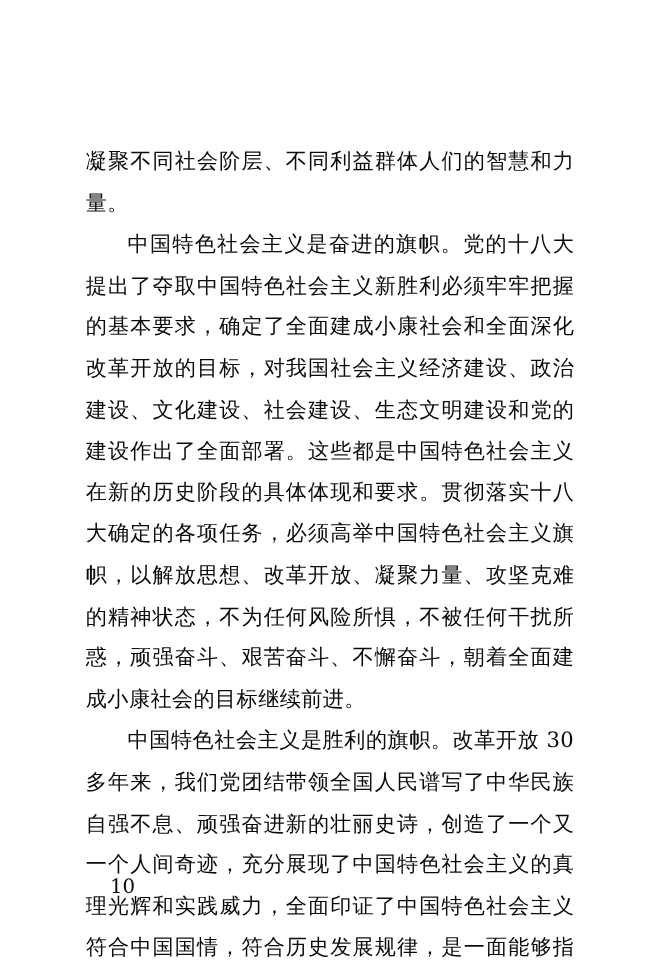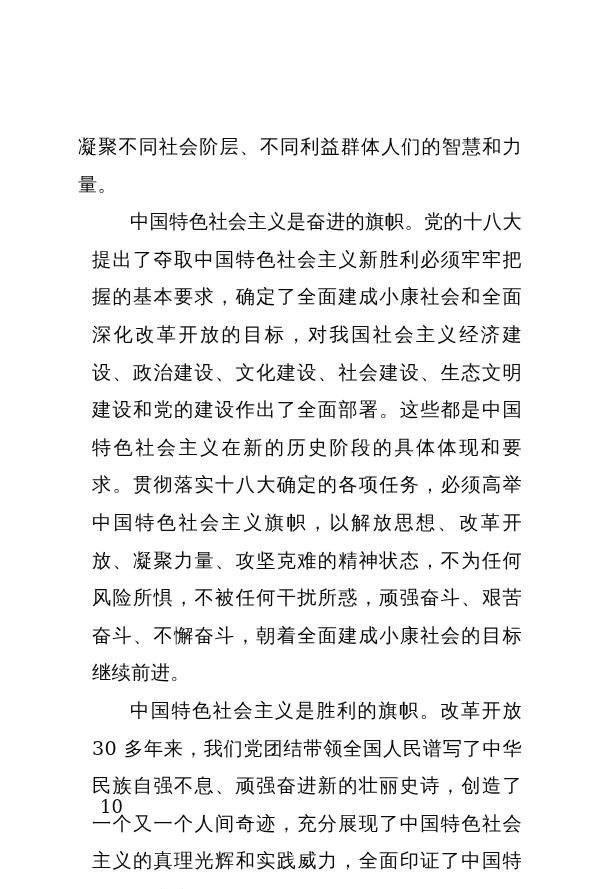--- a/index.html
+++ b/index.html
@@ -37,21 +37,20 @@
     text-align: justify;
     text-justify: inter-ideograph;
     color: #0a0a0a;
     font-weight: 500;
   }
   .para + .para {
     margin-top: 0;
   }
   .indent {
     text-indent: 38px;
-    margin-left: 14px;
   }
   .page-number {
     position: absolute;
     left: 100px;
     top: 795px;
     font-size: 18px;
     line-height: 24px;
     color: #0a0a0a;
     font-family: "DejaVu Serif", "Liberation Serif", serif;
   }

